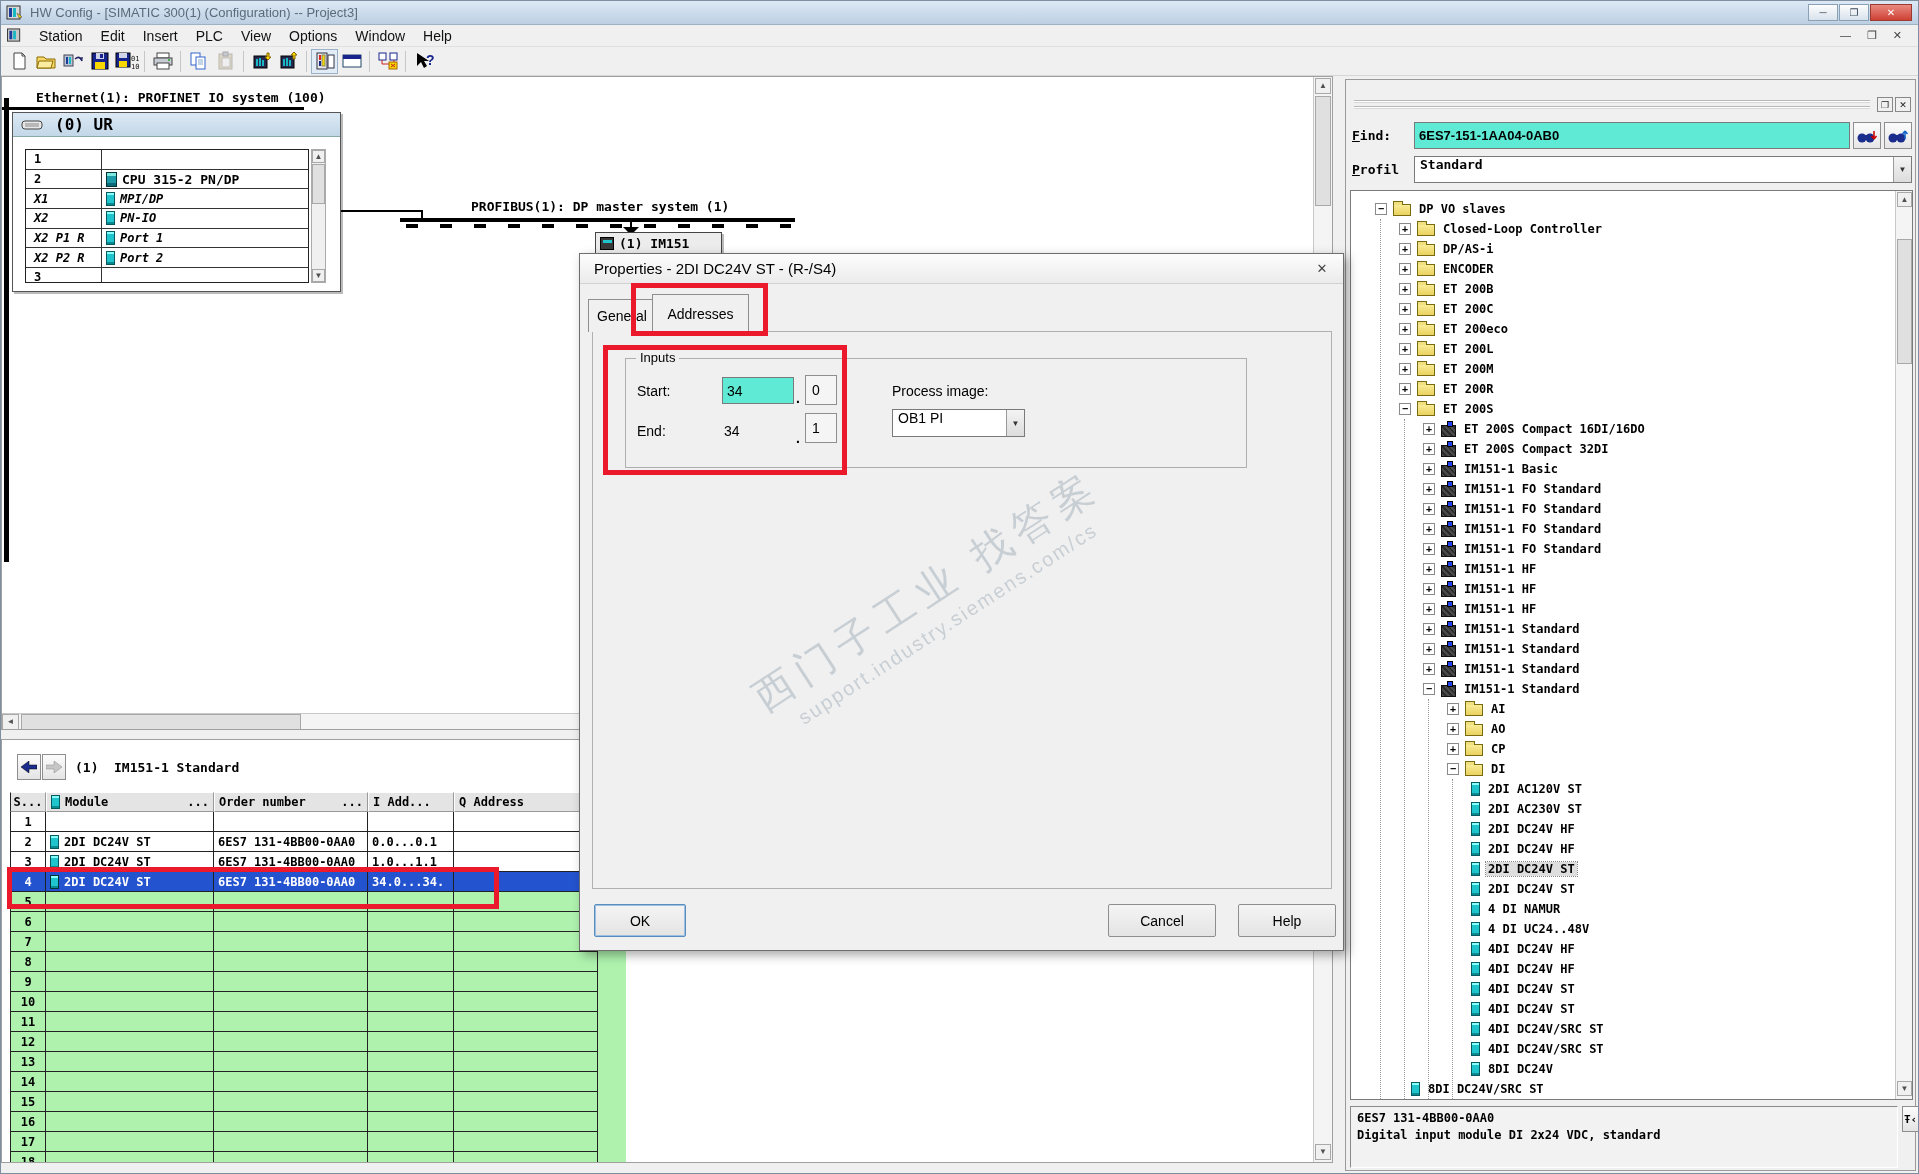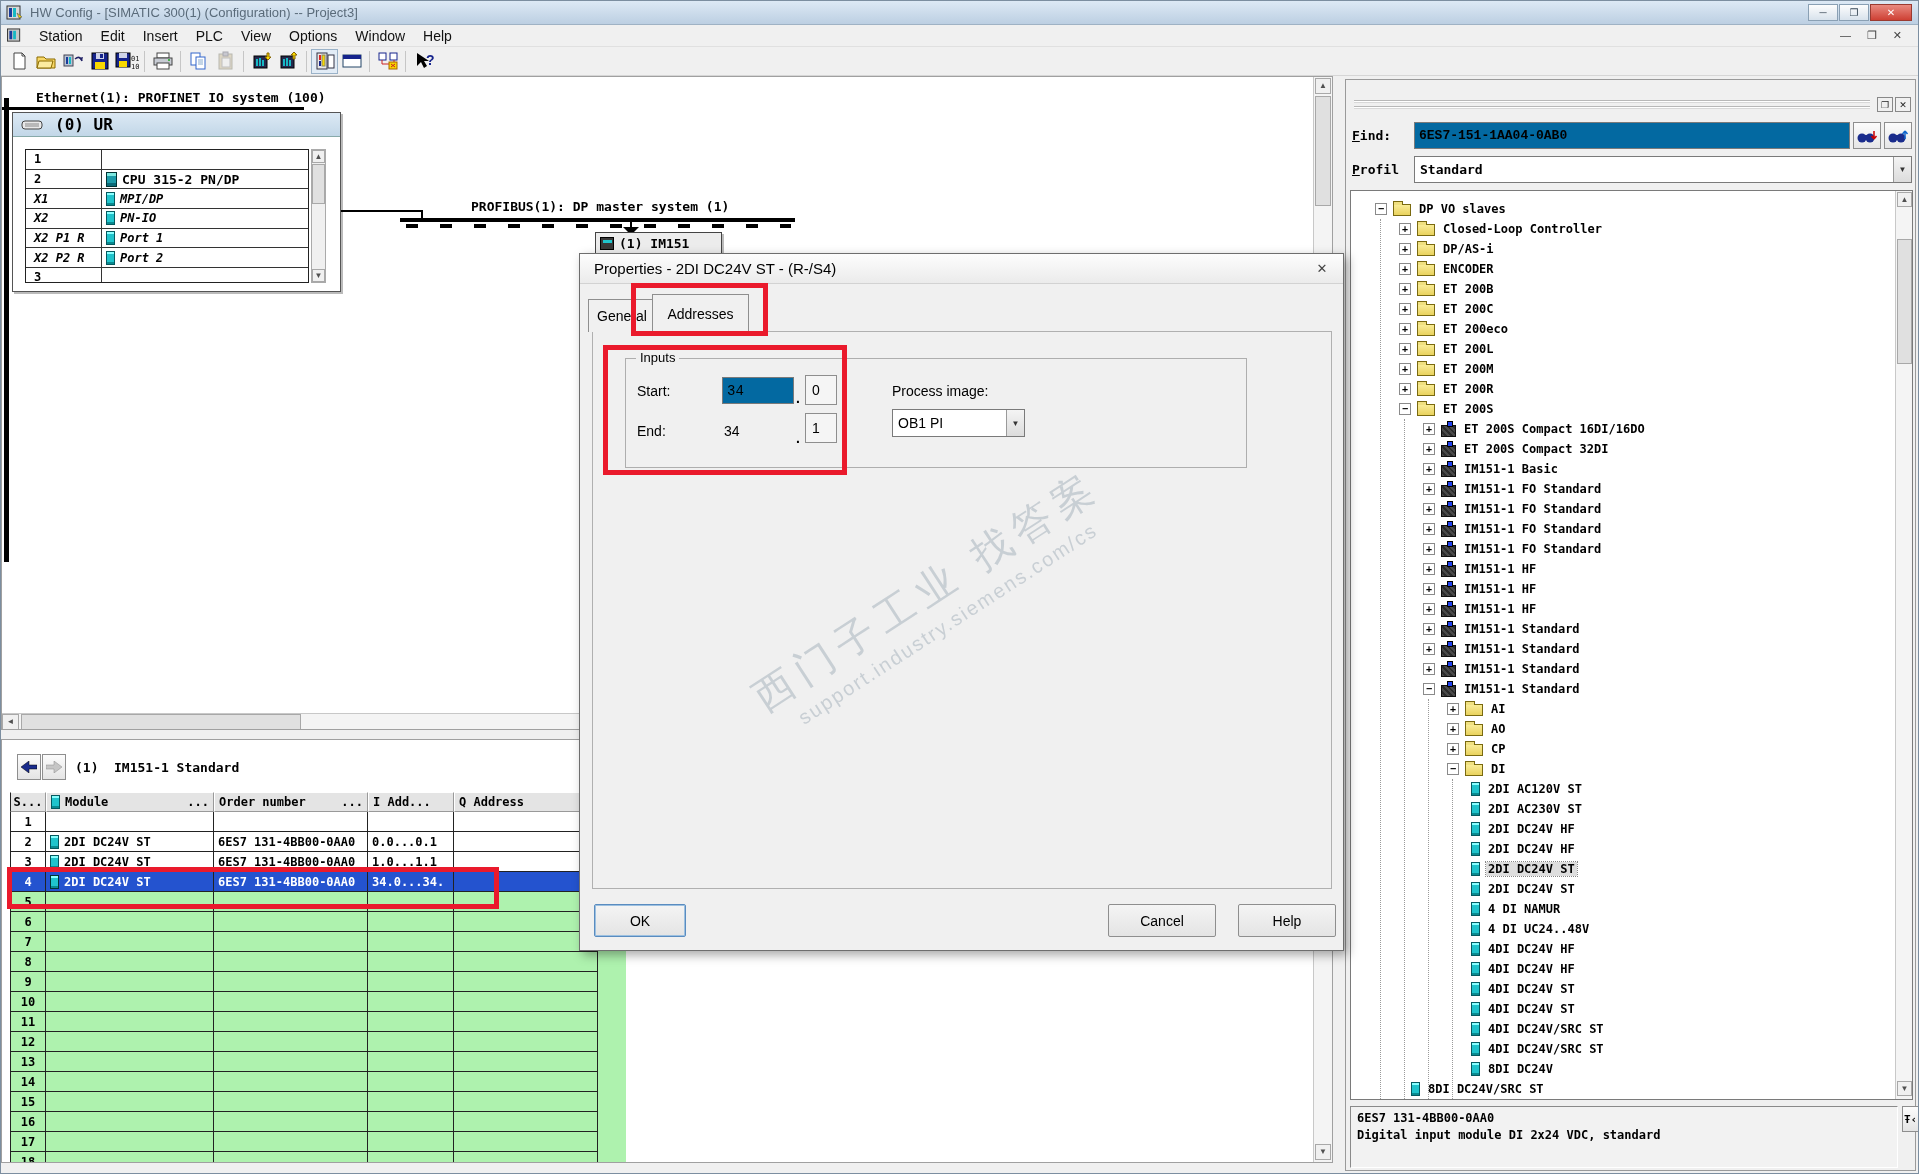--- a/index.html
+++ b/index.html
@@ -60,23 +60,23 @@
 .rs .ic-mod{border-color:#033}
 
 #dialog{position:absolute;left:578px;top:252px;width:765px;height:698px;background:#f0f0f0;border:1px solid #6e6e6e;box-shadow:4px 4px 10px rgba(0,0,0,.35);z-index:30}
 #dlg-title{height:30px;background:linear-gradient(#fdfdfd,#ebebeb);border-bottom:1px solid #d2d2d2;display:flex;align-items:center;padding:0 10px 0 14px;font-size:15px;color:#000}
 #dlg-close{margin-left:auto;width:22px;height:20px;display:flex;align-items:center;justify-content:center;color:#444;font-size:13px}
 .tab{position:absolute;background:#f0f0f0;border:1px solid #8e8e8e;border-bottom:none;font-size:14px;display:flex;align-items:center;justify-content:center}
 #tabpage{position:absolute;left:12px;top:77px;width:740px;height:558px;border:1px solid #b0b0b0;background:#f0f0f0}
 .grpbox{position:absolute;border:1px solid #aeaeae}
 .grplabel{position:absolute;top:-9px;left:10px;background:#f0f0f0;padding:0 4px;font-size:13px}
 .dlg-label{position:absolute;font-size:14px;color:#000}
-.fld{position:absolute;background:#0369a1;border:1px solid #7a7a7a;font-size:14px;padding:2px 4px;font-family:Liberation Mono, monospace}
+.fld{position:absolute;background:#5eead4;border:1px solid #7a7a7a;font-size:14px;padding:2px 4px;font-family:Liberation Sans, sans-serif}
 .fld-dis{position:absolute;background:#f5f5f5;border:1px solid #8e8e8e;font-size:14px;display:flex;align-items:center;padding-left:6px;color:#000}
-.combo{position:absolute;background:#fff;border:1px solid #7a7a7a;display:flex;align-items:center}
+.combo{position:absolute;background:#fff;border:1px solid #7a7a7a;display:flex;}
 .combo .val{flex:1;padding-left:5px;font-size:14px}
 .combo .dd{width:18px;height:100%;background:linear-gradient(#f4f4f4,#dcdcdc);border-left:1px solid #9a9a9a;display:flex;align-items:center;justify-content:center;font-size:8px;color:#333}
 .pbtn{position:absolute;height:33px;background:linear-gradient(#f4f4f4,#e4e4e4);border:1px solid #8e8e8e;border-radius:2px;font-size:14px;display:flex;align-items:center;justify-content:center}
 .pbtn.def{border:1px solid #5a8cc0;box-shadow:inset 0 0 0 1px #9cc0e0}
 #watermark{position:absolute;left:50px;top:230px;width:580px;transform:rotate(-33deg);text-align:center;color:#8a9aa8;opacity:.38;pointer-events:none}
 #watermark .w1{font-size:40px;letter-spacing:8px}
 #watermark .w2{font-size:20px;letter-spacing:2px}
 
 #catalog{position:absolute;left:1344px;top:78px;width:571px;height:1092px;background:#f0f0f0;border:1px solid #9a9a9a;z-index:5}
 .grip{position:absolute;height:3px;background:#fff;border-top:1px solid #b8b8b8;border-bottom:1px solid #d8d8d8}

